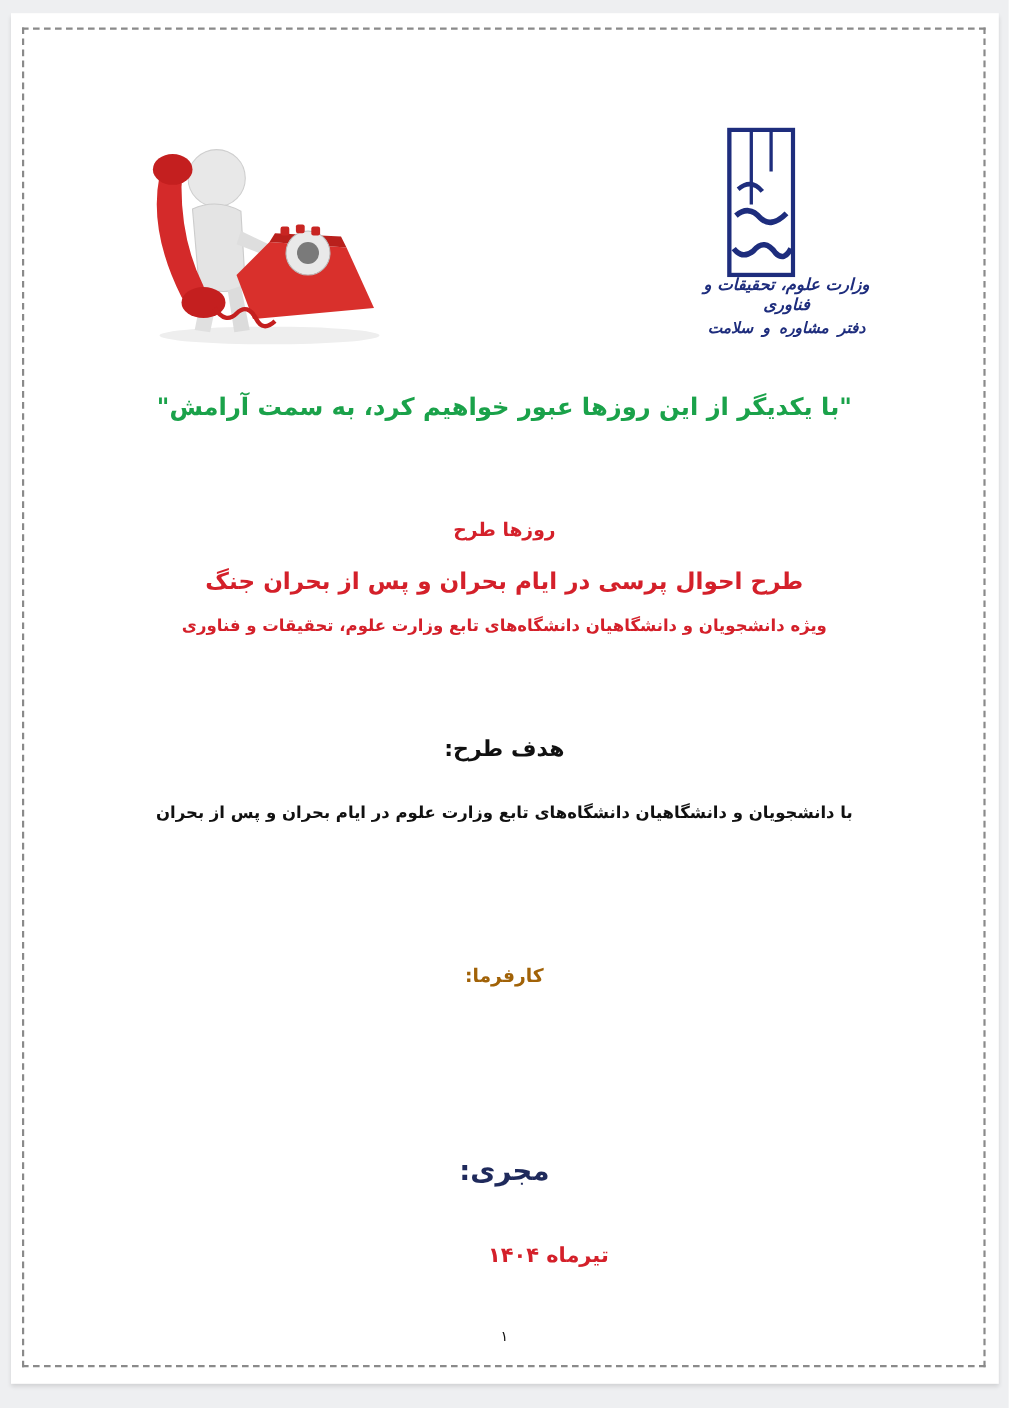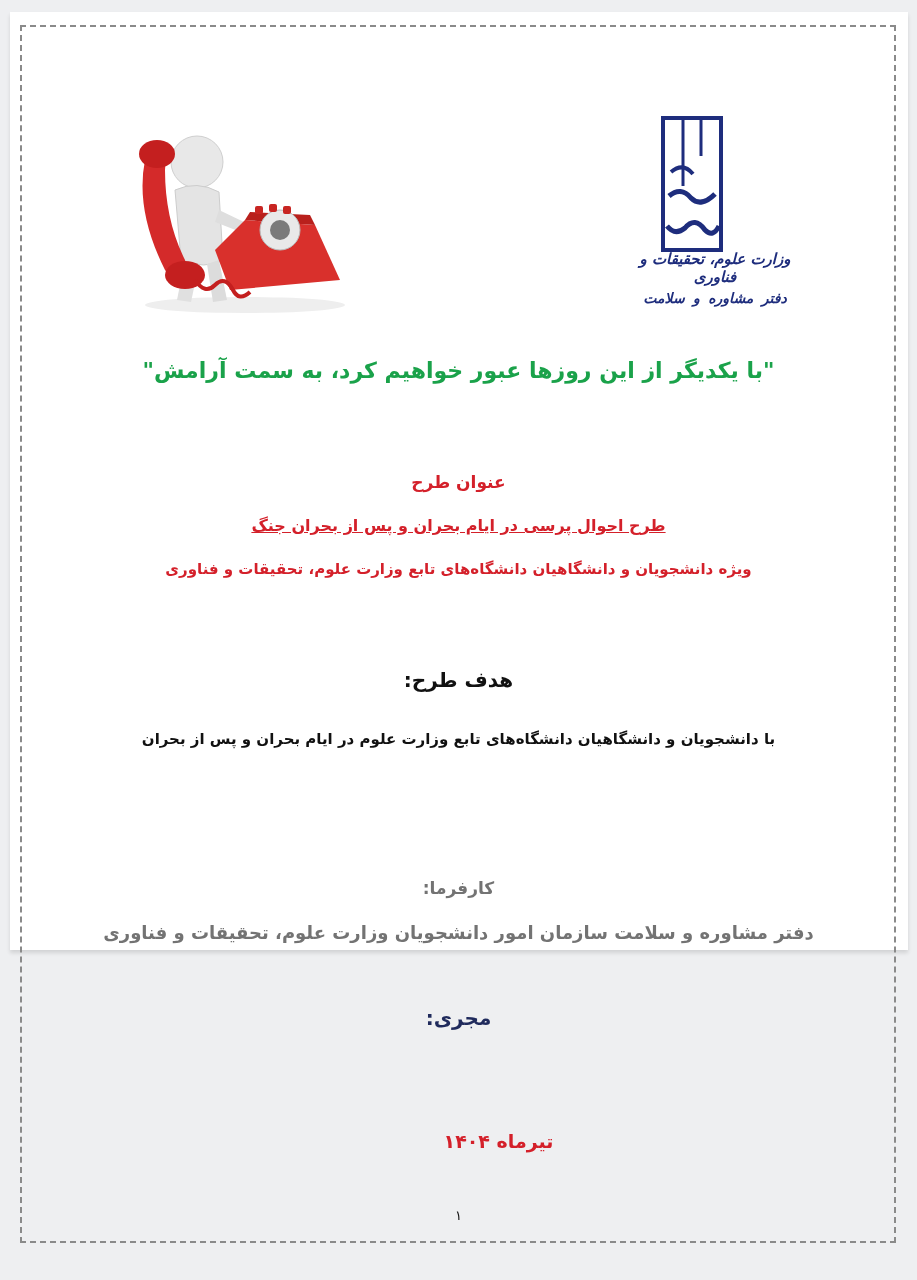--- a/index.html
+++ b/index.html
@@ -2,21 +2,21 @@
 <html><head>
 <meta charset="utf-8">
 <style>
   html, body { margin: 0; padding: 0; }
   body {
     width: 917px; height: 1280px; background: #eeeff1;
     position: relative; overflow: hidden;
     font-family: "DejaVu Sans", sans-serif;
   }
   .page {
-    position: absolute; left: 10px; top: 12px; width: 898px; height: 938px;
+    position: absolute; left: 10px; top: 12px; width: 898px; height: 1246px;
     background: #ffffff;
     box-shadow: 0 3px 4px rgba(0,0,0,0.12);
   }
   .frame {
     position: absolute; left: 10px; top: 13px; width: 876px; height: 1218px;
     border: 2px dashed #8a8a8a;
     box-sizing: border-box;
   }
   .logo-block {
     position: absolute; left: 615px; top: 88px; width: 180px; height: 220px;
@@ -33,21 +33,21 @@
   .phone-img {
     position: absolute; left: 105px; top: 108px; width: 240px; height: 198px;
   }
   .txt {
     position: absolute; left: 0; width: 917px; text-align: center; direction: rtl;
     white-space: nowrap;
   }
   .green { color: #1aa24a; }
   .red { color: #d4202a; }
   .black { color: #111111; }
-  .cyan { color: #737373; }
+  .cyan { color: #a16207; }
   .navy { color: #1f2a5c; }
   .b { font-weight: bold; }
 </style>
 </head>
 <body>
 
 <div class="page">
   <div class="frame"></div>
 
   <svg class="phone-img" viewBox="0 0 240 198">
@@ -83,28 +83,27 @@
       <path d="M6 110 Q14 120 24 112 Q34 100 44 114 Q52 122 58 110" fill="none" stroke="#1e2d7d" stroke-width="5"></path>
       <path d="M8 80 Q20 70 30 82 Q40 92 54 78" fill="none" stroke="#1e2d7d" stroke-width="5"></path>
       <path d="M10 56 Q22 46 32 58" fill="none" stroke="#1e2d7d" stroke-width="4"></path>
     </svg>
     <div class="logo-line" style="top:150px;font-size:15px;">وزارت علوم، تحقیقات و فناوری</div>
     <div class="logo-line" style="top:190px;font-size:14px;font-family:Liberation Mono, monospace;">دفتر مشاوره و سلامت</div>
   </div>
 
   <div class="txt green b" style="top:346px;left:-10px;font-size:22px;">"با یکدیگر از این روزها عبور خواهیم کرد، به سمت آرامش"</div>
 
-  <div class="txt red b" style="top:460px;left:-10px;font-size:17px;">عنوان طرح</div>
-  <div class="txt red b" style="top:504px;left:-10px;font-size:16px;text-decoration:underline;">طرح احوال پرسی در ایام بحران و پس از بحران  جنگ</div>
+  <div class="txt red b" style="top:460px;left:-10px;font-size:17px;">روزها طرح</div>
+  <div class="txt red b" style="top:504px;left:-10px;font-size:21px;">طرح احوال پرسی در ایام بحران و پس از بحران  جنگ</div>
   <div class="txt red b" style="top:548px;left:-10px;font-size:15px;">ویژه دانشجویان و دانشگاهیان دانشگاه‌های تابع وزارت علوم، تحقیقات و فناوری</div>
 
   <div class="txt black b" style="top:656px;left:-10px;font-size:20px;">هدف طرح:</div>
   <div class="txt black b" style="top:718px;left:-10px;font-size:15px;">با دانشجویان و دانشگاهیان دانشگاه‌های تابع وزارت علوم در ایام بحران و پس از بحران</div>
 
   <div class="txt cyan b" style="top:866px;left:-10px;font-size:17px;">کارفرما:</div>
-  <div class="txt cyan b" style="top:910px;left:-10px;font-size:18px;">دفتر مشاوره و سلامت سازمان امور دانشجویان وزارت علوم، تحقیقات و فناوری</div>
 
-  <div class="txt navy b" style="top:994px;left:-10px;font-size:20px;">مجری:</div>
+  <div class="txt navy b" style="top:1038px;left:-10px;font-size:25px;">مجری:</div>
 
   <div class="txt red b" style="top:1118px;left:-10px;font-size:19px;margin-left:40px;">تیرماه ۱۴۰۴</div>
 
   <div class="txt black" style="top:1196px;left:-10px;font-size:13px;">۱</div>
 </div>
 
 </body></html>

